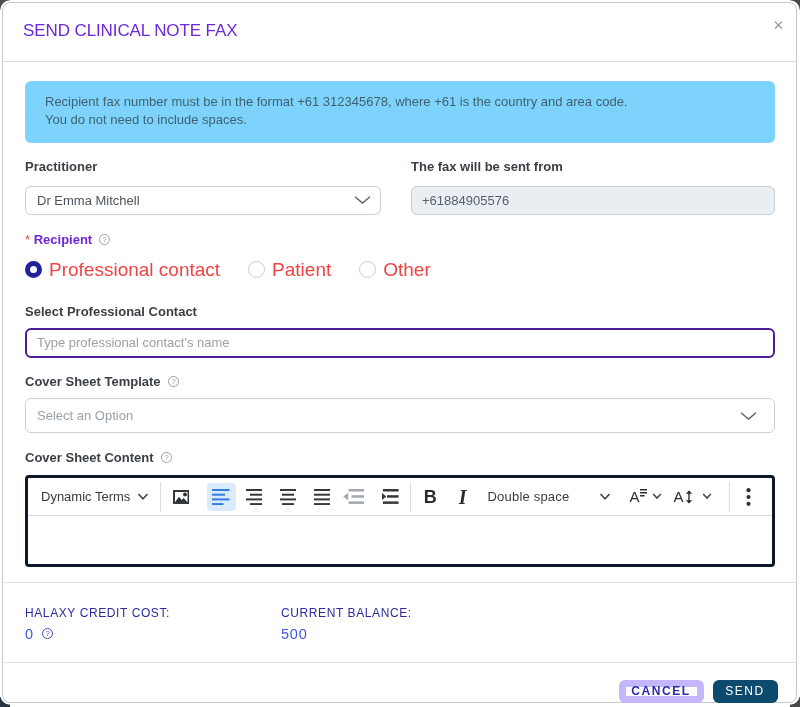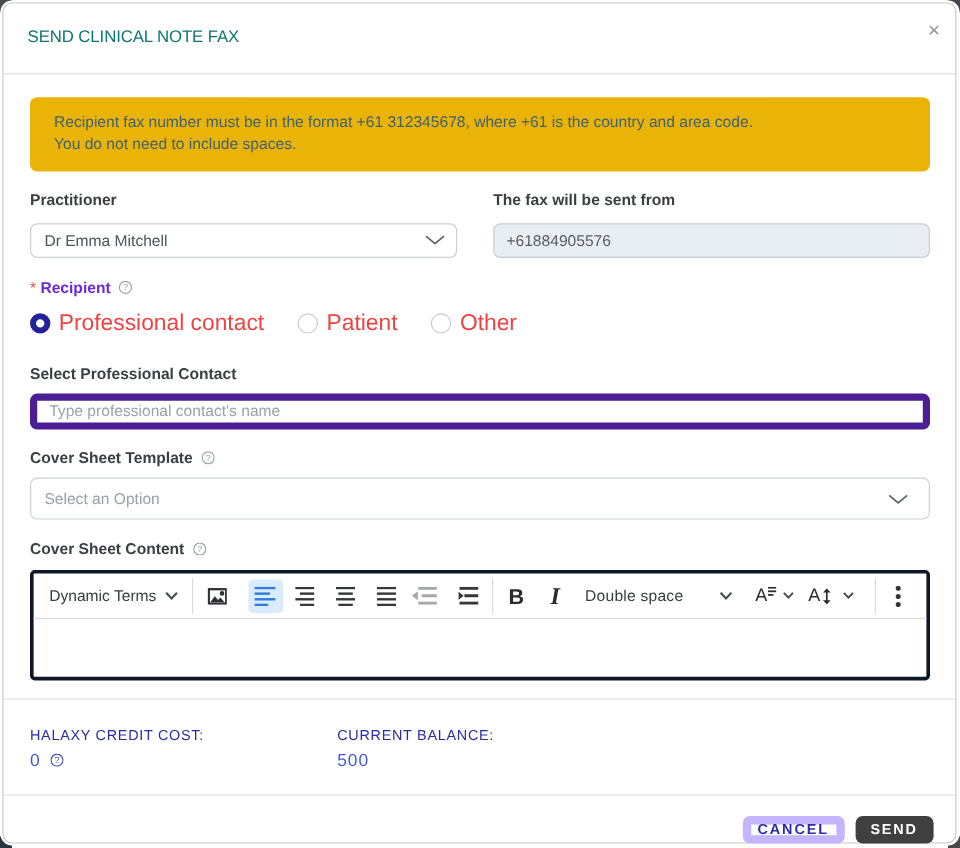--- a/index.html
+++ b/index.html
@@ -8,24 +8,24 @@
 .modal {
   position:absolute; left:2px; top:2px; width:795px; height:701px;
   background:#fff; border:1px solid #c9c9c9; border-radius:8px;
 }
 .corner { position:absolute; width:10px; height:10px; z-index:9; }
 .c-tl { left:0; top:0; background:radial-gradient(circle 10px at 10px 10px, rgba(0,0,0,0) 9.2px, #4a4e52 10px); }
 .c-tr { right:0; top:0; background:radial-gradient(circle 10px at 0px 10px, rgba(0,0,0,0) 9.2px, #44484c 10px); }
 .c-bl { left:0; bottom:0; background:radial-gradient(circle 10px at 10px -2px, rgba(0,0,0,0) 9.2px, #273542 10px); }
 .c-br { right:0; bottom:0; background:radial-gradient(circle 10px at 0px -2px, rgba(0,0,0,0) 9.2px, #47494b 10px); }
 .header { height:59px; position:relative; padding-left:20px; padding-top:17.5px; border-bottom:1px solid #dcdcdc; }
-.title { font-size:14px; letter-spacing:-0.1px; color:#0f766e; line-height:19px; }
+.title { font-size:17px; letter-spacing:-0.1px; color:#6d28d9; line-height:19px; }
 .close { position:absolute; right:12px; top:16px; font-size:13.5px; color:#999999; line-height:1; }
 .mbody { padding:0 21px 0 22px; }
-.info { margin-top:19px; height:62px; background:#eab308; border-radius:6px; padding:11.5px 20px 0; font-size:13px; line-height:18.5px; color:#40626f; }
+.info { margin-top:19px; height:62px; background:#7dd3fc; border-radius:6px; padding:11.5px 20px 0; font-size:13px; line-height:18.5px; color:#40626f; }
 .row1 { display:flex; gap:30px; margin-top:16px; }
 .col { width:356px; }
 .col2 { width:364px; }
 label.lbl { display:block; font-weight:bold; font-size:13px; line-height:16px; color:#3a3f45; margin-bottom:10.5px; }
 .selectbox { position:relative; height:29px; border:1px solid #ccd1d6; border-radius:6px; background:#fff; display:flex; align-items:center; padding-left:11px; font-size:13px; color:#4b545c; }
 .selectbox svg.chev { position:absolute; right:9px; top:50%; margin-top:-4px; }
 .dis-input { height:29px; border:1px solid #c7ced5; border-radius:6px; background:#e9eef3; display:flex; align-items:center; padding-left:10px; font-size:13px; color:#565f68; }
 .recipient { margin-top:17px; }
 .reclabel { font-size:13px; line-height:16px; }
 .reclabel .star { color:#e5484d; }
@@ -36,36 +36,36 @@
 .rc.on { border:5px solid #22229a; background:#fff; }
 .rc.off { border:1.5px solid #c8cdd2; background:#fff; }
 .radio-item span { font-size:19px; color:#ef4444; }
 .grp { margin-top:17px; }
 .grp.spc { margin-top:23px; }
 .grp.spc label.lbl { margin-bottom:8px; }
 .grp.cst { margin-top:16px; }
 .grp.cst label.lbl { margin-bottom:8.5px; }
 .grp.csc { margin-top:17px; }
 .grp.csc label.lbl { margin-bottom:9px; }
-.txt-input { height:30px; border:6px solid #4c1d95; border-radius:6px; background:#fff; display:flex; align-items:center; padding-left:10px; font-size:13px; color:#99a1a9; }
+.txt-input { height:30px; border:2px solid #4c1d95; border-radius:6px; background:#fff; display:flex; align-items:center; padding-left:10px; font-size:13px; color:#99a1a9; }
 .editor { border:3px solid #0f172a; border-radius:4px; }
 .toolbar { height:38px; border-bottom:1px solid #d9dde1; display:flex; align-items:center; padding:0 13px; }
 .tb-txt { font-size:13px; color:#383c40; }
 .tb-sep { width:1px; height:30px; background:#dadde0; }
 .editor-content { height:48px; }
 .divider { border-top:1px solid #e2e2e2; margin-left:-22px; margin-right:-21px; }
 .stats { display:flex; margin-top:21.5px; }
 .stat1 { width:256px; }
 .stat2 { width:258px; }
 .stat-label { font-size:12px; letter-spacing:0.6px; line-height:16px; color:#2b2ba3; }
 .stat-value { font-size:14.5px; letter-spacing:0.8px; line-height:16px; color:#3f5ae2; margin-top:5px; display:flex; align-items:center; }
 .footer { padding:16.5px 18.5px 0; display:flex; justify-content:flex-end; gap:9px; }
 .btn { height:23px; border-radius:6px; font-size:12px; display:flex; align-items:center; justify-content:center; font-family:"Liberation Sans", sans-serif; }
 .btn-cancel { width:85px; border:7px solid #c4b5fd; color:#2c2ca5; background:#fff; letter-spacing:1.6px; font-weight:bold; }
-.btn-send { width:65px; background:#404040; color:#fff; font-weight:bold; letter-spacing:1.5px; }
+.btn-send { width:65px; background:#0c4a6e; color:#fff; font-weight:normal; letter-spacing:1.5px; }
 .hicon { display:inline-block; vertical-align:-1px; }
 </style>
 </head>
 <body>
 <div class="corner c-tl"></div>
 <div class="corner c-tr"></div>
 <div class="corner c-bl"></div>
 <div class="corner c-br"></div>
 <div class="modal">
   <div class="header">

